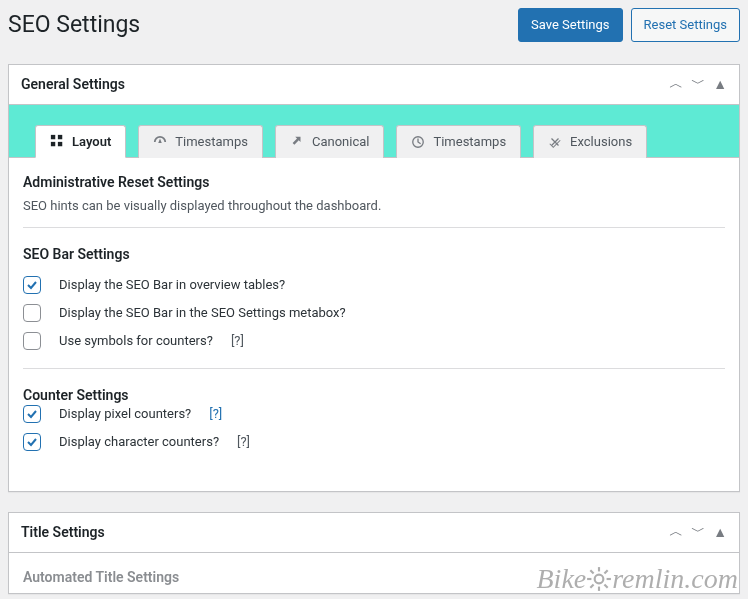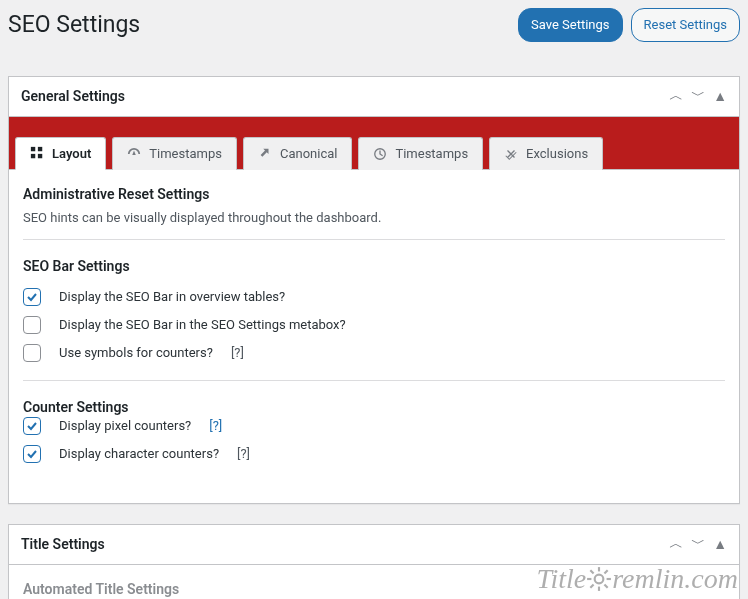--- a/index.html
+++ b/index.html
@@ -1,29 +1,29 @@
 <!DOCTYPE html>
 <html><head>
 <meta charset="utf-8">
 <style>
 *{box-sizing:border-box;margin:0;padding:0}
 body{font-family:-apple-system,BlinkMacSystemFont,"Segoe UI",Roboto,sans-serif;background:#f0f0f1;color:#1d2327;font-size:13px;width:748px;height:599px;overflow:hidden;position:relative}
 .wrap{padding:8px 8px 0 8px}
-.header-row{display:flex;align-items:center;justify-content:space-between;margin-bottom:34px}
+.header-row{display:flex;align-items:center;justify-content:space-between;margin-bottom:22px}
 h1{font-size:23px;font-weight:400;color:#1d2327;padding:0}
 .hdr-actions{display:flex;gap:8px}
-.btn{display:inline-block;padding:6px 12px;font-size:13px;line-height:1.5;border-radius:13px;cursor:pointer;border:1px solid}
+.btn{display:inline-block;padding:6px 12px;font-size:13px;line-height:1.5;border-radius:3px;cursor:pointer;border:1px solid}
 .btn-primary{background:#2271b1;color:#fff;border-color:#2271b1}
 .btn-secondary{background:#f6f7f7;color:#2271b1;border-color:#2271b1}
 .postbox{background:#fff;border:1px solid #c3c4c7;box-shadow:0 1px 1px rgba(0,0,0,.04);margin-bottom:20px}
 .postbox-header{display:flex;align-items:center;justify-content:space-between;border-bottom:1px solid #c3c4c7;padding:8px 12px;height:40px}
 .postbox-header h2{font-size:14px;font-weight:600;color:#1d2327}
 .handle-actions{display:flex;gap:8px;align-items:center;color:#787c82}
 .handle-actions span{cursor:pointer;font-size:14px}
-.nav-tab-wrapper{display:flex;gap:6px;padding:20px 14px 0 6px;border-bottom:1px solid #c3c4c7;background:#b91c1c}
+.nav-tab-wrapper{display:flex;gap:12px;padding:20px 14px 0 26px;border-bottom:1px solid #c3c4c7;background:#5eead4}
 .nav-tab{display:flex;align-items:center;gap:8px;padding:8px 14px;background:#f0f0f1;border:1px solid #c3c4c7;border-bottom:none;margin-bottom:-1px;font-size:13px;color:#50575e;cursor:pointer;border-radius:3px 3px 0 0}
 .nav-tab.active{background:#fff;border-bottom:1px solid #fff;color:#1d2327;font-weight:600}
 .tab-ico{width:14px;height:14px;display:inline-flex;align-items:center;justify-content:center}
 .tab-content{padding:16px 14px 30px 14px}
 .section-title{font-size:14px;font-weight:600;color:#1d2327;margin-bottom:8px}
 .section-desc{color:#50575e;margin-bottom:14px;font-size:13px}
 hr.sep{border:none;border-top:1px solid #dcdcde;margin:0 0 18px 0}
 .cb-row{display:flex;align-items:center;gap:18px;margin-bottom:10px;font-size:13px;color:#2c3338}
 .cb{width:18px;height:18px;border:1px solid #8c8f94;border-radius:4px;background:#fff;display:inline-flex;align-items:center;justify-content:center;flex-shrink:0}
 .cb.checked{border-color:#2271b1}
@@ -163,21 +163,21 @@
         <span>▲</span>
       </div>
     </div>
     <div class="tab-content" style="padding-bottom:0">
       <div class="section-title" style="color:#8a8d91">Automated Title Settings</div>
     </div>
   </div>
 </div>
 
 <div class="watermark">
-  <span>Title</span><span class="gear"><svg viewBox="0 0 24 24">
+  <span>Bike</span><span class="gear"><svg viewBox="0 0 24 24">
         <circle cx="12" cy="12" r="4" fill="none" stroke="#7a7a7a" stroke-width="2"></circle>
         <g stroke="#7a7a7a" stroke-width="2">
           <line x1="12" y1="1" x2="12" y2="5"></line>
           <line x1="12" y1="19" x2="12" y2="23"></line>
           <line x1="1" y1="12" x2="5" y2="12"></line>
           <line x1="19" y1="12" x2="23" y2="12"></line>
           <line x1="4" y1="4" x2="7" y2="7"></line>
           <line x1="17" y1="17" x2="20" y2="20"></line>
           <line x1="4" y1="20" x2="7" y2="17"></line>
           <line x1="17" y1="7" x2="20" y2="4"></line>

